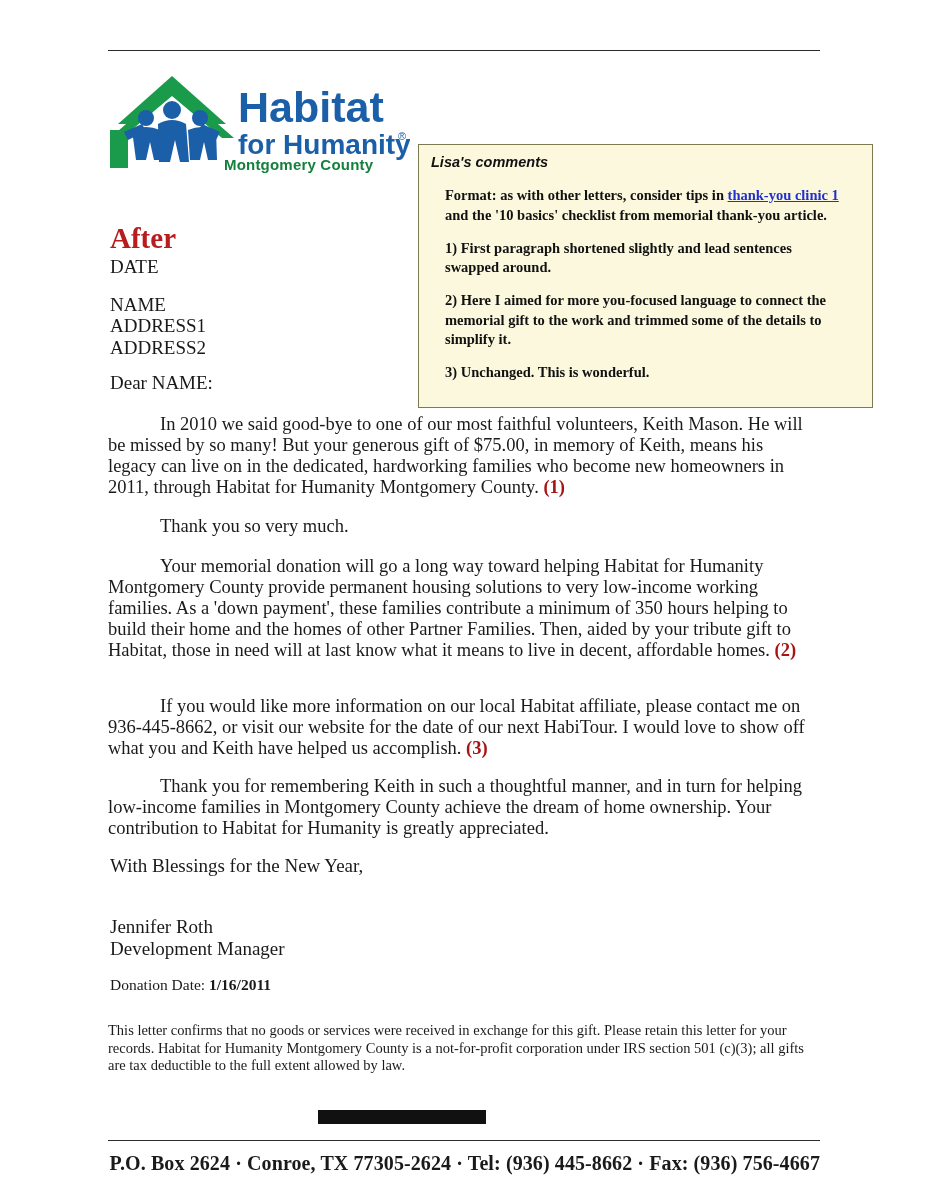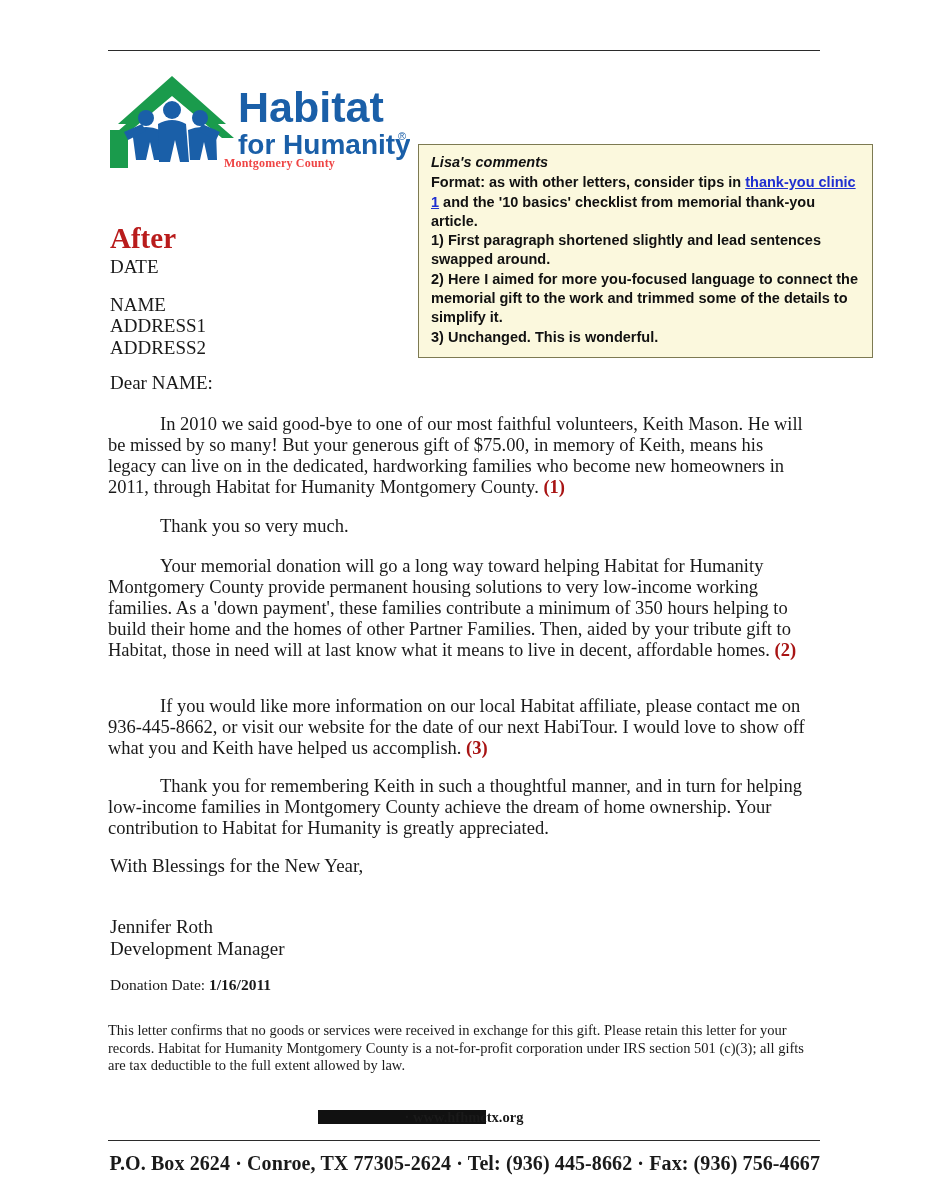--- a/index.html
+++ b/index.html
@@ -42,24 +42,24 @@
   .logo {
     position: absolute;
     left: 110px; top: 66px;
     width: 300px; height: 110px;
   }
   .logo svg { display: block; }
 
   .logo-county {
     position: absolute;
     left: 224px; top: 156px;
-    font-family: Liberation Serif, serif;
-    font-weight: bold;
-    font-size: 12px;
-    color: #ef4444;
+    font-family: Liberation Sans, sans-serif;
+    font-weight: bold;
+    font-size: 15px;
+    color: #15803d;
     letter-spacing: 0.2px;
   }
 
   
   .comment-box {
     position: absolute;
     left: 418px; top: 144px;
     width: 455px;
     box-sizing: border-box;
     background: #fbf8dd;
@@ -69,21 +69,21 @@
     font-size: 14.5px;
     line-height: 1.33;
     font-weight: bold;
     color: #111111;
   }
   .comment-title {
     font-style: italic;
     font-weight: bold;
     margin-bottom: 1px;
   }
-  .comment-box p { margin: 0; }
+  .comment-box p { margin: 14px; font-family: Liberation Serif, serif; }
   .comment-link {
     color: #1f2fd0;
     text-decoration: underline;
   }
 
   
   .after-word {
     position: absolute;
     left: 110px; top: 222px;
     font-family: "Liberation Serif", serif;
@@ -255,16 +255,15 @@
 
   <div class="donation-date">
     <span class="label">Donation Date:</span>
     <span>1/16/2011</span>
   </div>
 
   <div class="disclaimer">This letter confirms that no goods or services were received in exchange for this gift. Please retain this letter for your records. Habitat for Humanity Montgomery County is a not-for-profit corporation under IRS section 501 (c)(3); all gifts are tax deductible to the full extent allowed by law.</div>
 
   <div class="footer-address">P.O. Box 2624  ·  Conroe, TX 77305-2624  ·  Tel:  (936) 445-8662  ·  Fax:  (936) 756-4667</div>
   <div class="redaction"></div>
-  <div class="footer-web">·  www.hfhmctx.org</div>
 
   <div class="rule-bottom"></div>
 </div>
 
 </body></html>

